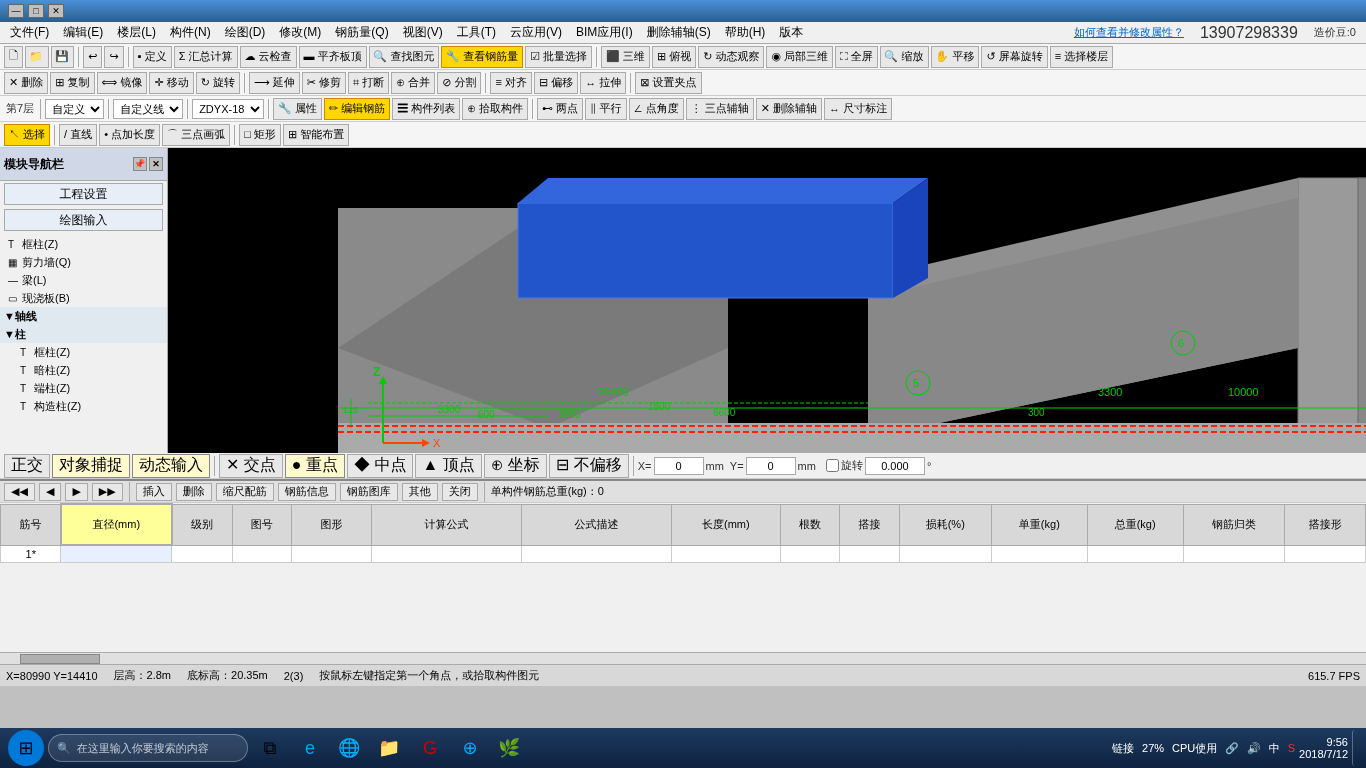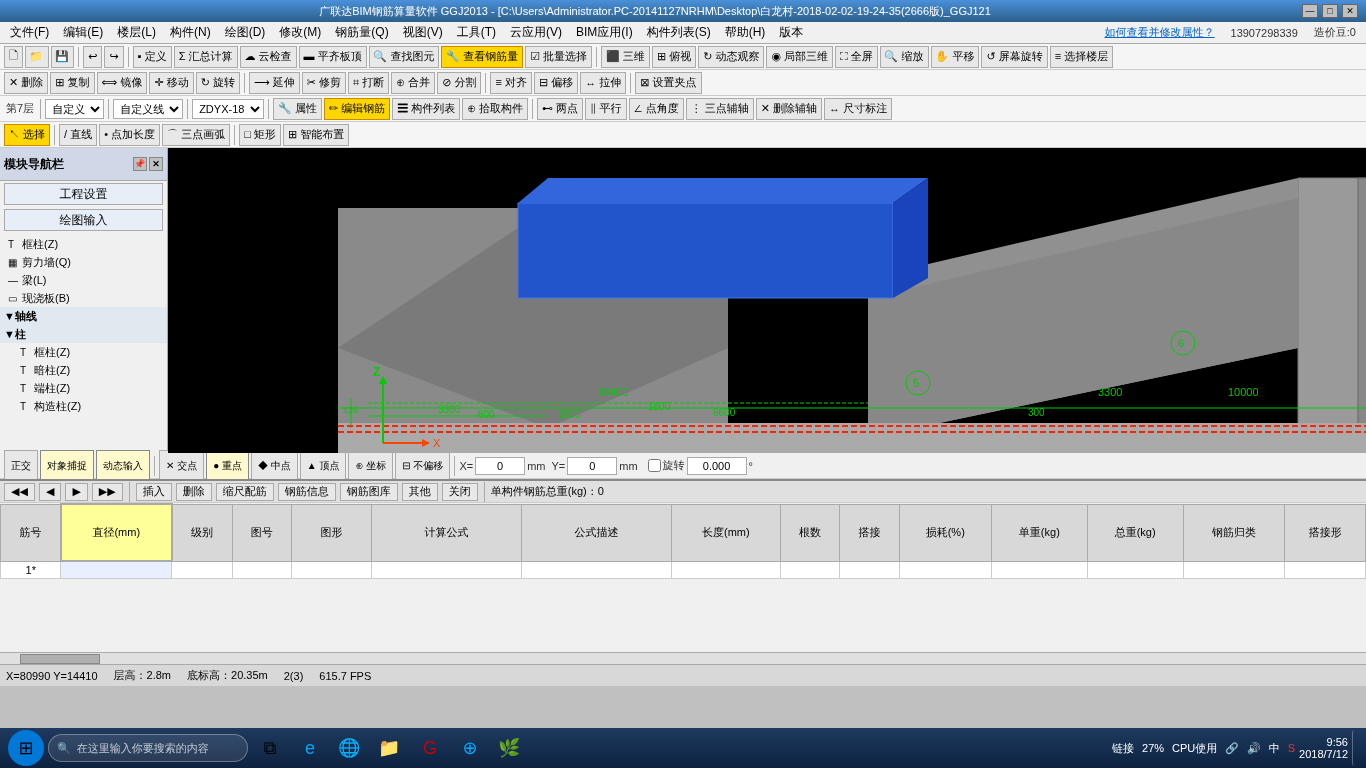--- a/index.html
+++ b/index.html
@@ -218,21 +218,21 @@
       overflow: auto;
     }
     #rebar-table table {
       width: 100%;
       border-collapse: collapse;
       font-size: 11px;
     }
     #rebar-table th {
       background: #d8d8d8;
       border: 1px solid #aaa;
-      padding: 20px 4px;
+      padding: 12px 4px;
       white-space: nowrap;
       text-align: center;
       font-weight: normal;
     }
     #rebar-table td {
       border: 1px solid #ccc;
       padding: 2px 4px;
       white-space: nowrap;
       text-align: center;
       background: white;
@@ -255,25 +255,25 @@
     #snap-toolbar {
       height: 26px;
       background: #f0f0f0;
       border-bottom: 1px solid #ccc;
       display: flex;
       align-items: center;
       padding: 0 4px;
       gap: 2px;
     }
     .snap-btn {
-      height: 32px;
+      height: 24px;
       padding: 0 6px;
       background: #e8e8e8;
       border: 1px solid #aaa;
-      font-size: 10px;
+      font-size: 16px;
       cursor: pointer;
       display: flex; align-items: center; gap: 2px;
       color: #000;
     }
     .snap-btn.active { background: #fffacd; border-color: #888; }
     .snap-input {
       height: 18px;
       width: 50px;
       border: 1px solid #aaa;
       font-size: 11px;
@@ -321,47 +321,46 @@
     
     #scene-svg {
       width: 100%;
       height: 100%;
     }
   </style>
 </head>
 <body>
 
 <div id="titlebar">
-  <div class="title-text">广联达BIM钢筋算量软件 GGJ2013 - [C:\Users\Administrator.PC-20141127NRHM\Desktop\白龙村-2018-02-02-19-24-35(2666版)_GGJ121</div>
   <div class="win-controls">
     <div class="win-btn">—</div>
     <div class="win-btn">□</div>
     <div class="win-btn">✕</div>
   </div>
 </div>
 
 <div id="menubar">
   <div class="menu-item">文件(F)</div>
   <div class="menu-item">编辑(E)</div>
   <div class="menu-item">楼层(L)</div>
   <div class="menu-item">构件(N)</div>
   <div class="menu-item">绘图(D)</div>
   <div class="menu-item">修改(M)</div>
   <div class="menu-item">钢筋量(Q)</div>
   <div class="menu-item">视图(V)</div>
   <div class="menu-item">工具(T)</div>
   <div class="menu-item">云应用(V)</div>
   <div class="menu-item">BIM应用(I)</div>
-  <div class="menu-item">构件列表(S)</div>
+  <div class="menu-item">删除辅轴(S)</div>
   <div class="menu-item">帮助(H)</div>
   <div class="menu-item">版本</div>
   <div style="flex:1"></div>
   <div id="infobar" style="position:relative;top:0;right:0;border:none;background:transparent;height:auto;">
     <span style="color:#0066cc;cursor:pointer;text-decoration:underline;font-size:11px;">如何查看并修改属性？</span>
-    <span style="font-size:11px;">13907298339</span>
+    <span style="font-size:16px;">13907298339</span>
     <span style="font-size:11px;">造价豆:0</span>
   </div>
 </div>
 
 <div class="toolbar-row">
   <button class="tb-btn">🗋</button>
   <button class="tb-btn">📁</button>
   <button class="tb-btn">💾</button>
   <div class="tb-separator"></div>
   <button class="tb-btn">↩</button>
@@ -647,20 +646,21 @@
   <div class="scrollbar-h">
     <div class="scrollbar-thumb"></div>
   </div>
 </div>
 
 <div id="statusbar">
   <span>X=80990  Y=14410</span>
   <span>层高：2.8m</span>
   <span>底标高：20.35m</span>
   <span>2(3)</span>
+  <span style="flex:1;">按鼠标左键指定第一个角点，或拾取构件图元</span>
   <span>615.7 FPS</span>
 </div>
 
 <div id="taskbar">
   <div class="tb-start">⊞</div>
   <div class="tb-search">
     <span style="margin-right:6px;">🔍</span>
     <span style="font-size:11px;">在这里输入你要搜索的内容</span>
   </div>
   <div class="tb-app" title="Task View">⧉</div>

